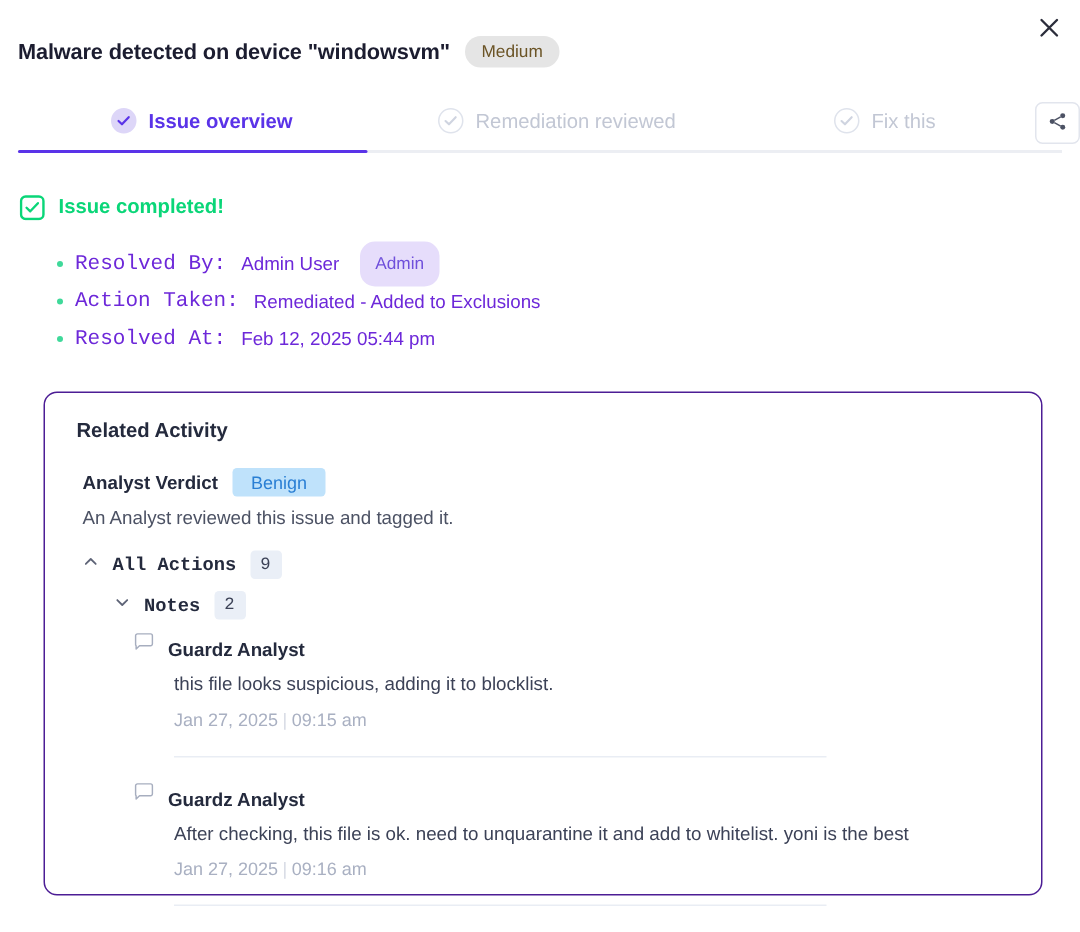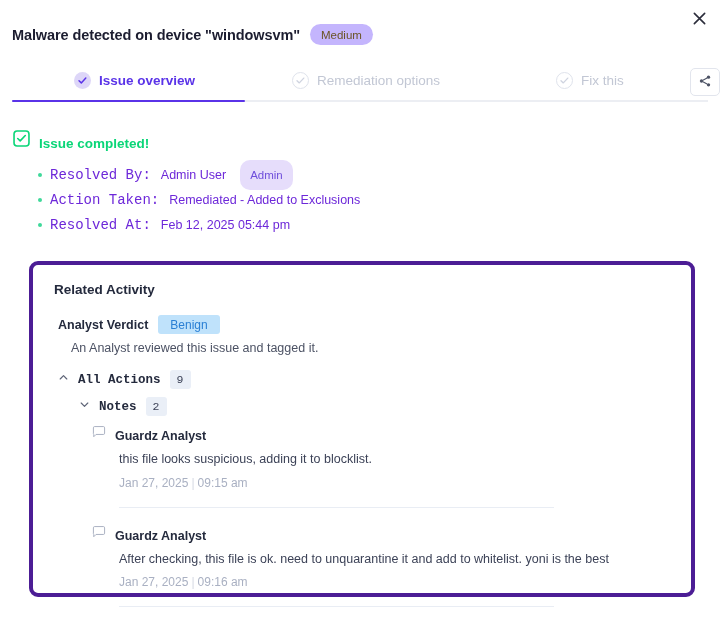--- a/index.html
+++ b/index.html
@@ -52,21 +52,21 @@
     letter-spacing: -0.1px;
     white-space: nowrap;
   }
   .sev-badge {
     display: inline-flex;
     align-items: center;
     justify-content: center;
     height: 21px;
     padding: 0 11px;
     border-radius: 11px;
-    background: #c4b5fd;
+    background: #e5e5e5;
     color: #6b5426;
     font-size: 11.5px;
     white-space: nowrap;
   }
 
   
   .tabbar {
     position: absolute;
     top: 66px;
     left: 0;
@@ -138,21 +138,21 @@
   }
 
   
   .completed {
     position: absolute;
     top: 130px;
     left: 13px;
   }
   .completed-head {
     display: flex;
-    align-items: flex-end;
+    align-items: flex-start;
     gap: 9px;
   }
   .completed-title {
     font-size: 13.5px;
     font-weight: bold;
     color: #0ad678;
   }
   .facts { margin: 11px 0 0 25px; }
   .fact-row {
     display: flex;
@@ -188,21 +188,21 @@
   }
 
   
   .card {
     position: absolute;
     left: 29px;
     top: 261px;
     width: 666px;
     height: 336px;
     background: #ffffff;
-    border: 4px solid #4c1d95;
+    border: 1px solid #4c1d95;
     border-radius: 9px;
   }
   .card-title {
     position: absolute;
     left: 21px;
     top: 17px;
     font-size: 13.5px;
     font-weight: bold;
     color: #242a3d;
   }
@@ -225,21 +225,20 @@
     background: #bfe2fb;
     color: #2a7fd4;
     font-size: 12px;
   }
   .verdict-desc {
     position: absolute;
     left: 25px;
     top: 76px;
     font-size: 12.5px;
     color: #4c5264;
-    margin-left: 13px;
   }
 
   .collapse-row {
     position: absolute;
     display: flex;
     align-items: center;
     gap: 9px;
     cursor: pointer;
     background: transparent;
     border: none;
@@ -324,21 +323,21 @@
       </span>
       <span class="tab-label active">Issue overview</span>
     </button>
 
     <button class="tab tab-2">
       <span class="tab-check idle">
         <svg width="11" height="11" viewBox="0 0 12 12" fill="none">
           <path d="M2.2 6.2 L4.7 8.6 L9.6 3.4" stroke="#cfd4e0" stroke-width="1.5" stroke-linecap="round" stroke-linejoin="round"></path>
         </svg>
       </span>
-      <span class="tab-label idle">Remediation options</span>
+      <span class="tab-label idle">Remediation reviewed</span>
     </button>
 
     <button class="tab tab-3">
       <span class="tab-check idle">
         <svg width="11" height="11" viewBox="0 0 12 12" fill="none">
           <path d="M2.2 6.2 L4.7 8.6 L9.6 3.4" stroke="#cfd4e0" stroke-width="1.5" stroke-linecap="round" stroke-linejoin="round"></path>
         </svg>
       </span>
       <span class="tab-label idle">Fix this</span>
     </button>

